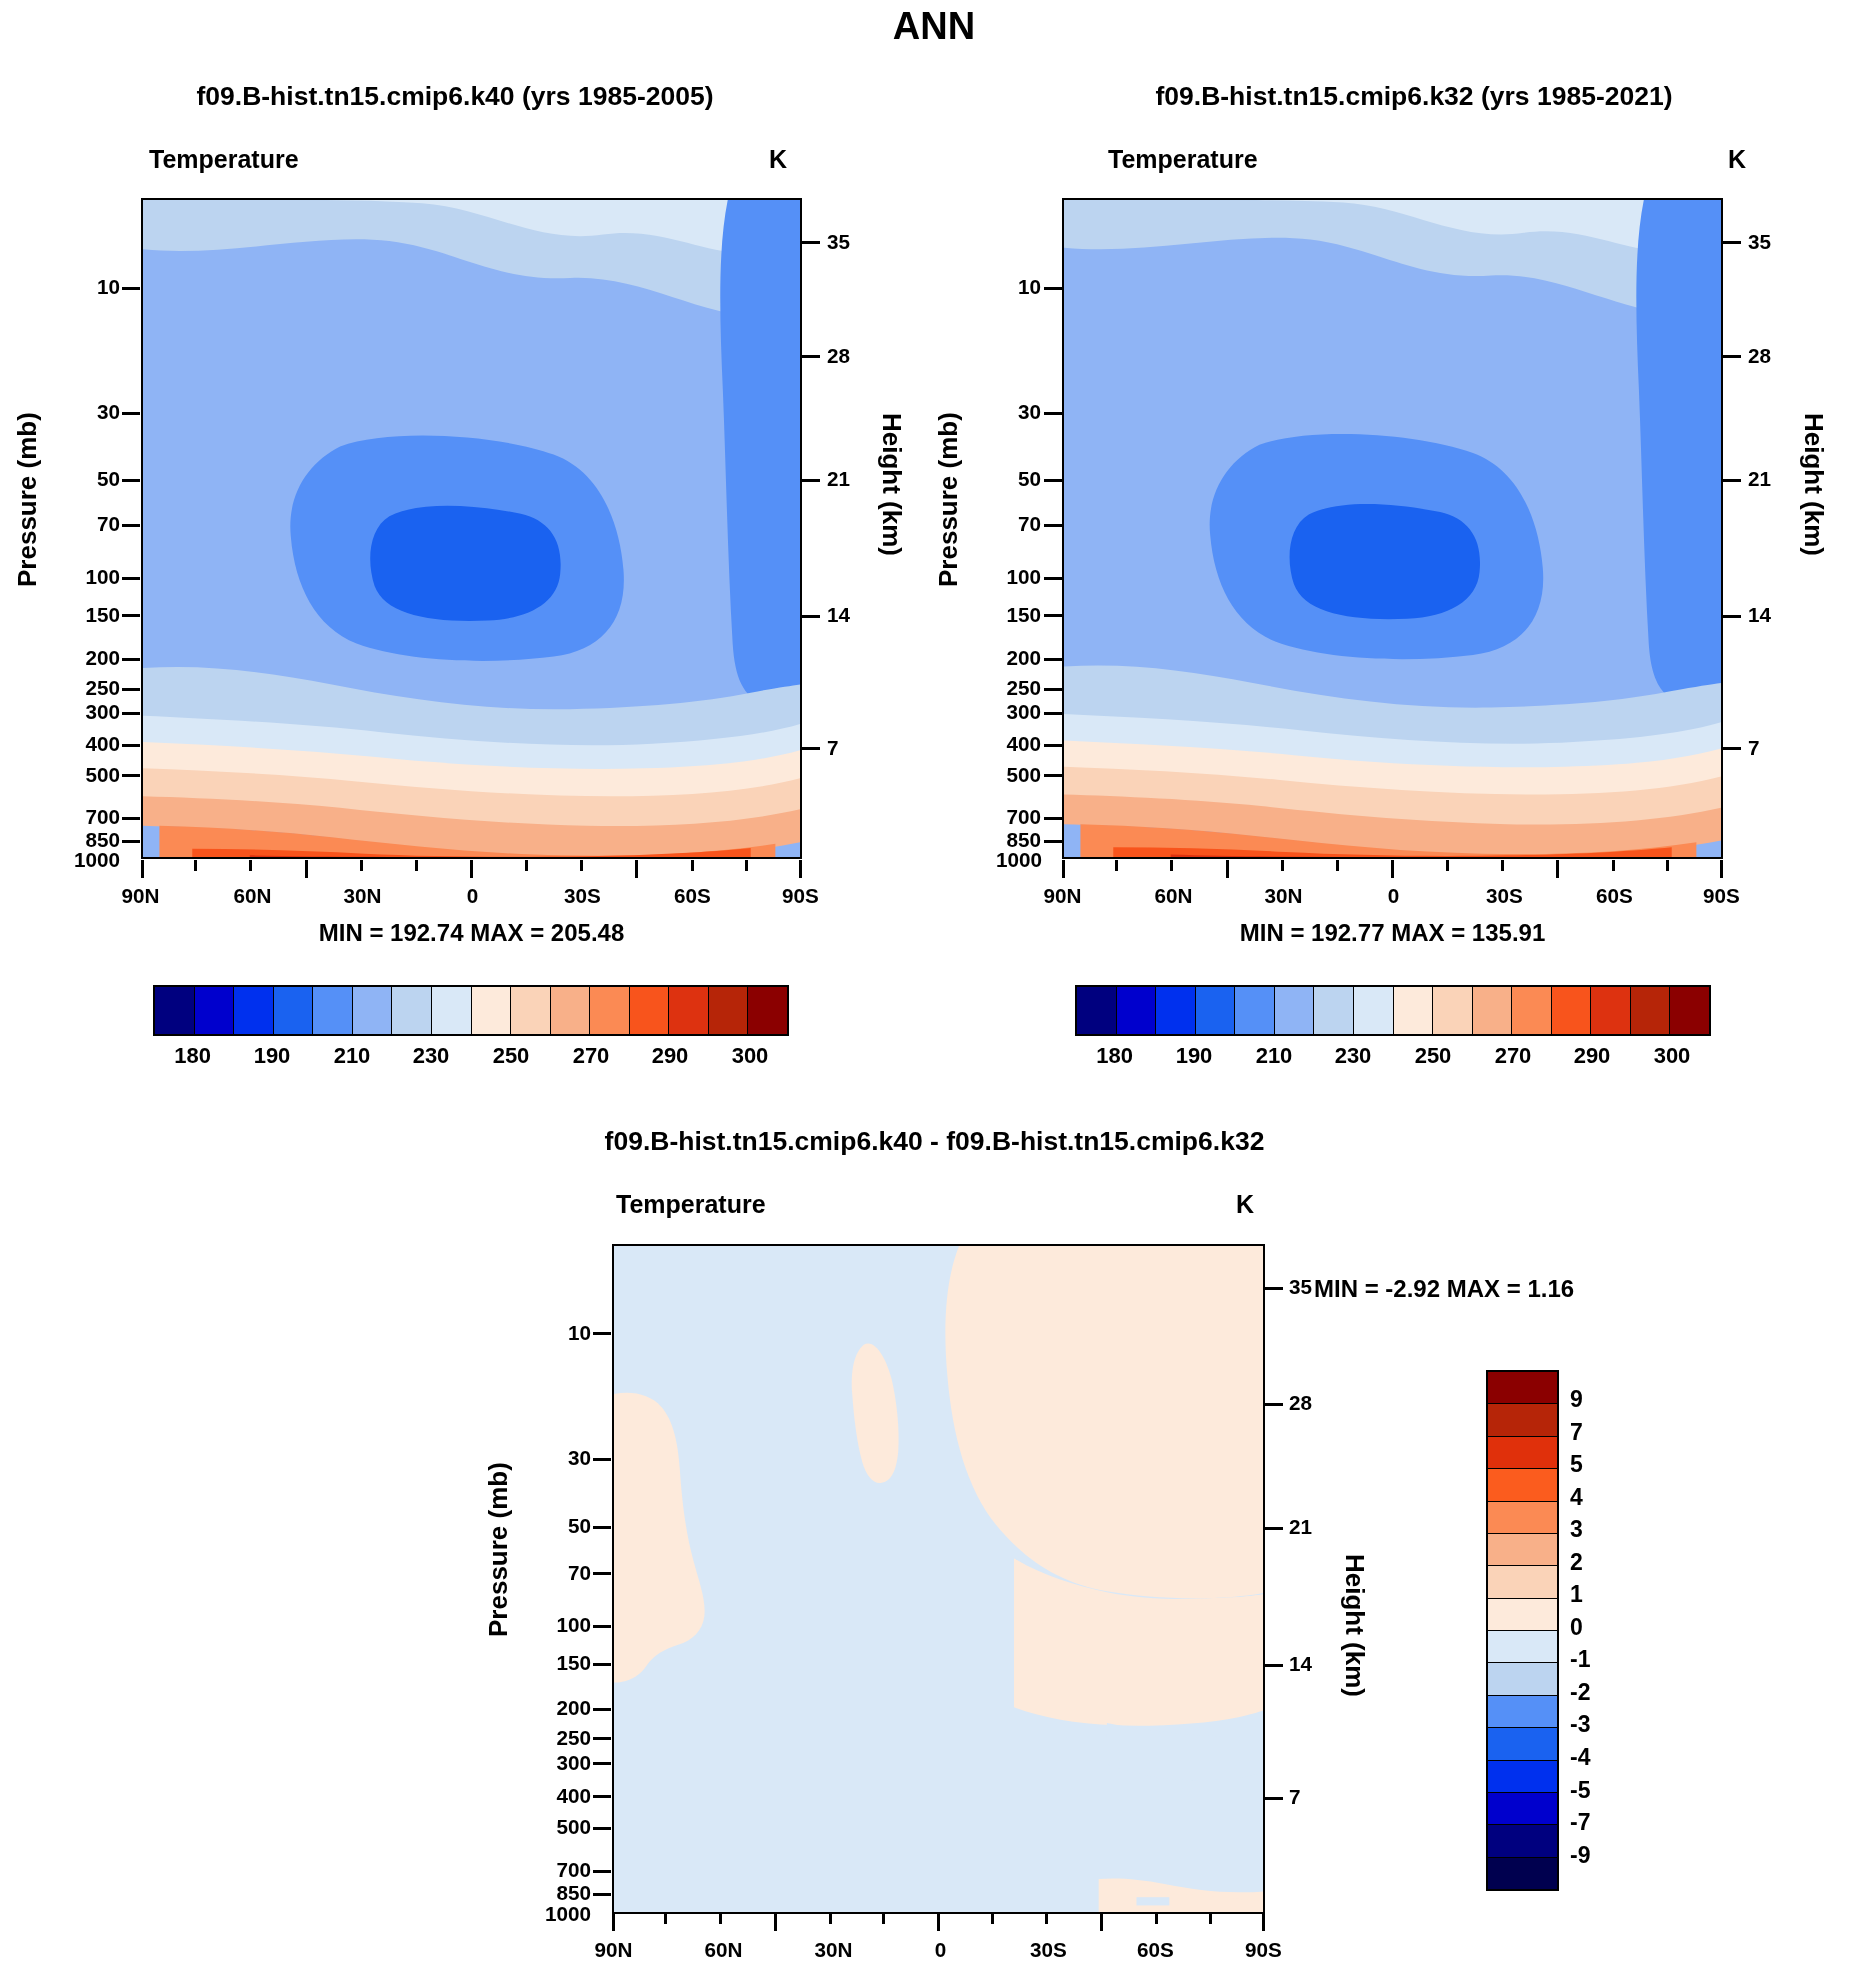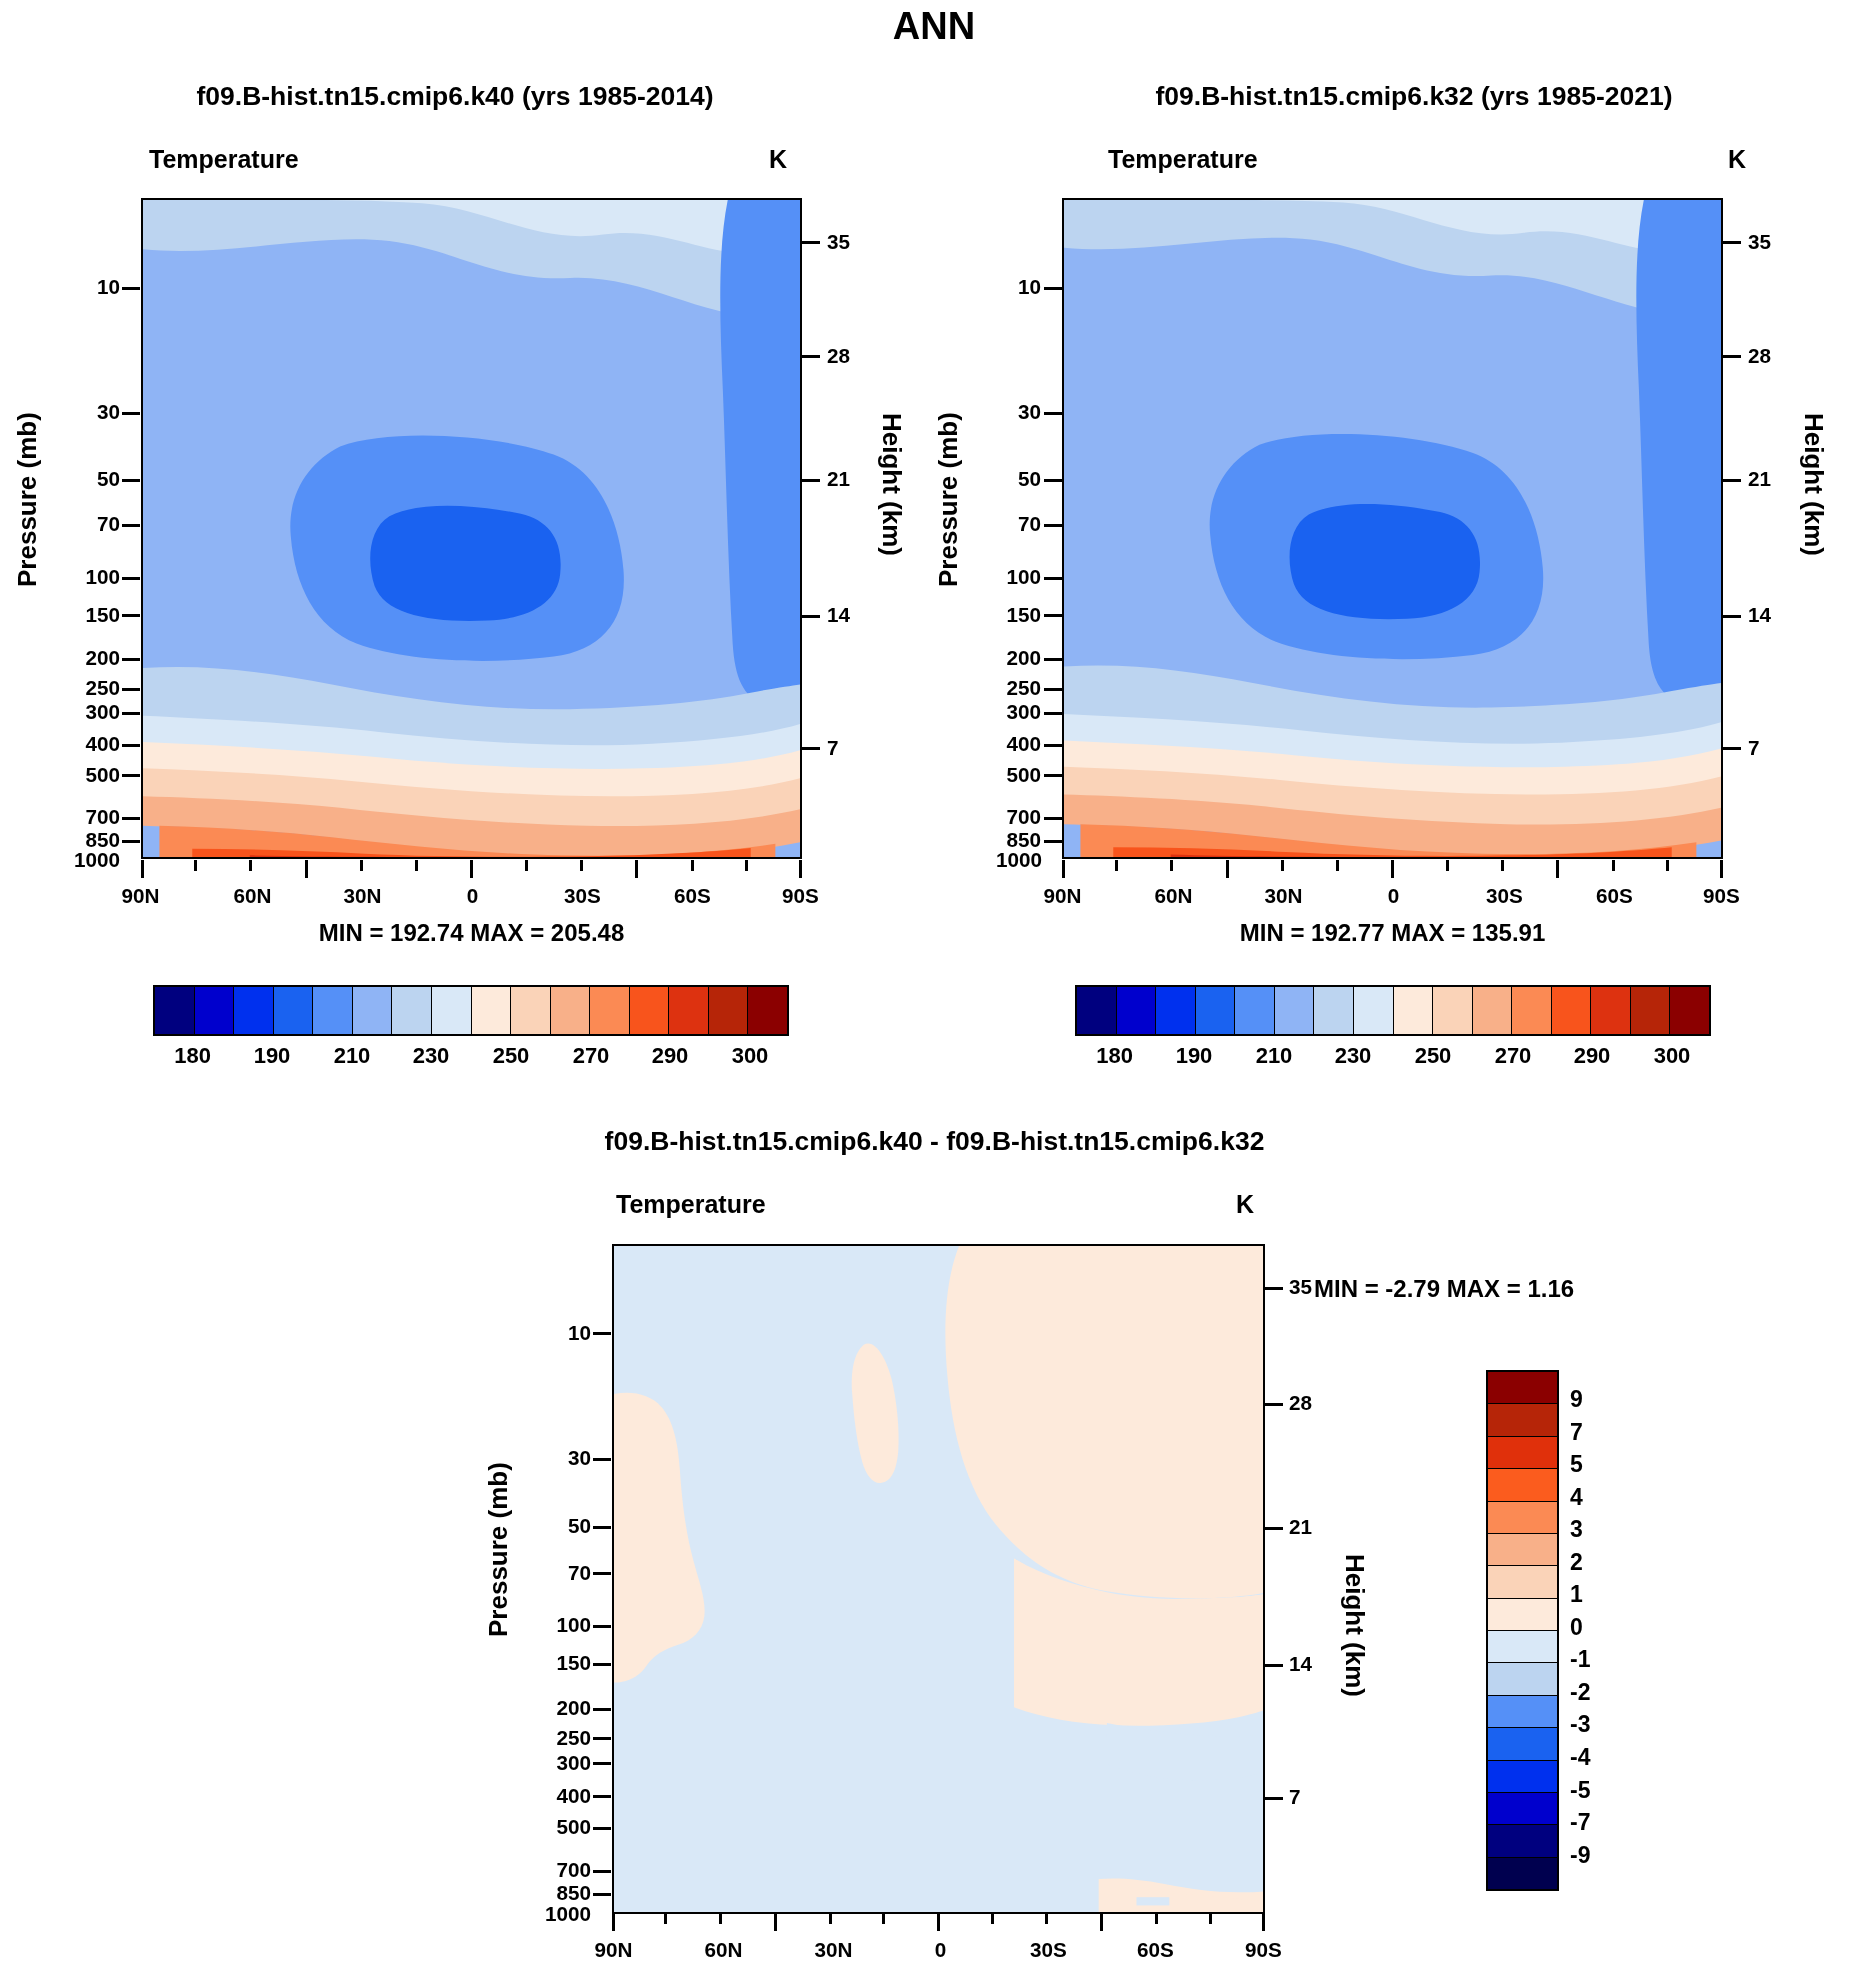--- a/index.html
+++ b/index.html
@@ -25,21 +25,21 @@
   .vcbar .cell{flex:1 1 0;border-bottom:1.7px solid #000;}
   .vcbar .cell:last-child{border-bottom:none;}
   .cblab{position:absolute;font-size:22px;font-weight:bold;text-align:center;}
   .vcblab{position:absolute;font-size:23px;font-weight:bold;}
 </style>
 </head>
 <body>
 
 <div class="abs suptitle">ANN</div>
 
-<div class="abs paneltitle" style="left:25px;top:81px;width:860px;">f09.B-hist.tn15.cmip6.k40 (yrs 1985-2014)</div>
+<div class="abs paneltitle" style="left:25px;top:81px;width:860px;">f09.B-hist.tn15.cmip6.k40 (yrs 1985-2005)</div>
 <div class="abs varlabel" style="left:149px;top:145px;">Temperature</div>
 <div class="abs unitlabel" style="left:769px;top:145px;">K</div>
 
 <div class="plotbox" style="left:141px;top:198px;width:661px;height:661px;">
   <svg viewBox="0 0 800 800" preserveAspectRatio="none">
     <rect x="0" y="0" width="800" height="800" fill="#8fb4f5"></rect>
     <path d="M0,0 H800 V140 C700,160 620,90 520,95 C430,100 380,60 300,50 C210,40 100,70 0,60 Z" fill="#bcd4f0"></path>
     <path d="M190,0 H760 V60 C700,78 640,30 560,42 C480,54 420,10 340,4 C280,0 230,0 190,0 Z" fill="#d9e8f7"></path>
     <path d="M0,30 C90,25 150,80 200,110 C250,140 300,215 360,220 C430,226 470,205 540,210 C620,216 660,230 720,218 C760,210 780,205 800,200 V150 C700,170 620,100 520,105 C430,110 380,70 300,60 C210,50 100,80 0,70 Z" fill="#8fb4f5" opacity="0"></path>
     <path d="M240,300 C200,320 175,360 180,410 C185,470 210,520 260,540 C320,562 420,566 500,556 C560,548 590,510 585,450 C580,390 555,330 500,310 C430,285 300,278 240,300 Z" fill="#5590f7"></path>
@@ -354,21 +354,21 @@
   <div class="tick" style="left:650px;top:0;width:3.3px;height:18px;"></div>
 </div>
 <div class="abs ticklabel" style="left:572px;top:1938px;width:83px;text-align:center;">90N</div>
 <div class="abs ticklabel" style="left:682px;top:1938px;width:83px;text-align:center;">60N</div>
 <div class="abs ticklabel" style="left:792px;top:1938px;width:83px;text-align:center;">30N</div>
 <div class="abs ticklabel" style="left:899px;top:1938px;width:83px;text-align:center;">0</div>
 <div class="abs ticklabel" style="left:1007px;top:1938px;width:83px;text-align:center;">30S</div>
 <div class="abs ticklabel" style="left:1114px;top:1938px;width:83px;text-align:center;">60S</div>
 <div class="abs ticklabel" style="left:1222px;top:1938px;width:83px;text-align:center;">90S</div>
 
-<div class="abs minmax" style="left:1314px;top:1275px;width:496px;text-align:left;">MIN =  -2.79  MAX =   1.16</div>
+<div class="abs minmax" style="left:1314px;top:1275px;width:496px;text-align:left;">MIN =  -2.92  MAX =   1.16</div>
 
 <div class="vcbar" style="left:1486px;top:1370px;width:73px;height:521px;">
     <div class="cell" style="background: rgb(139, 0, 0);"></div>
     <div class="cell" style="background: rgb(182, 37, 8);"></div>
     <div class="cell" style="background: rgb(224, 48, 11);"></div>
     <div class="cell" style="background: rgb(251, 92, 30);"></div>
     <div class="cell" style="background: rgb(251, 138, 84);"></div>
     <div class="cell" style="background: rgb(248, 176, 137);"></div>
     <div class="cell" style="background: rgb(250, 211, 184);"></div>
     <div class="cell" style="background: rgb(253, 234, 219);"></div>

